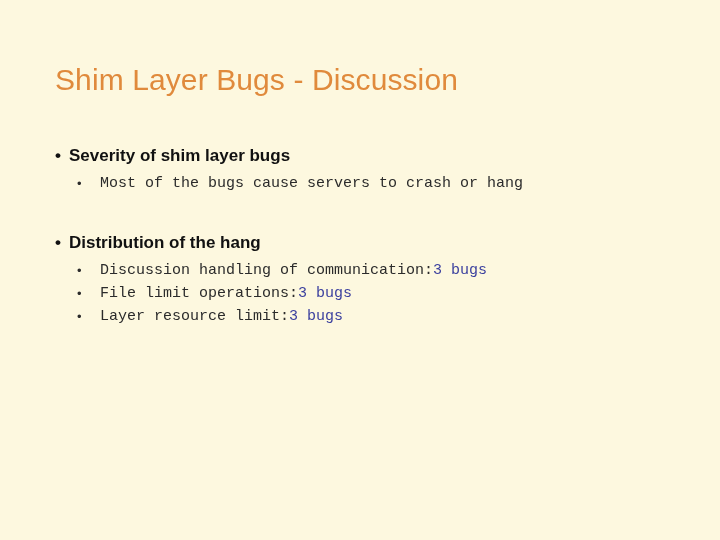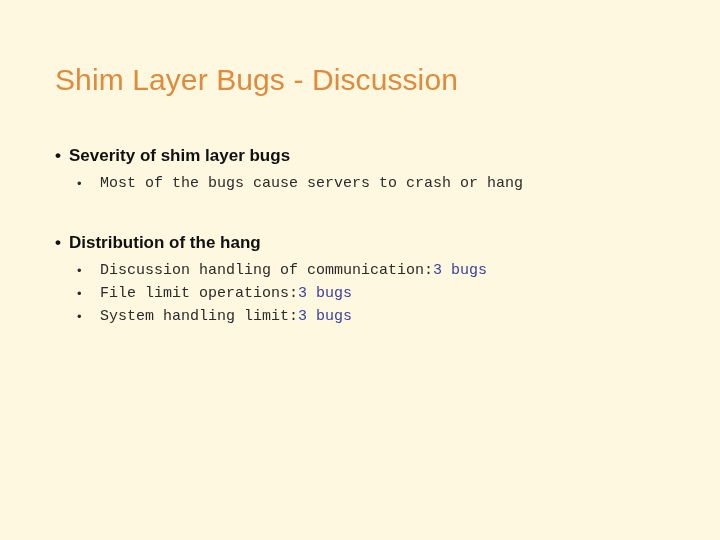--- a/index.html
+++ b/index.html
@@ -137,19 +137,19 @@
         <span class="txt">Discussion handling of communication: </span><span class="count">3 bugs</span>
       </div>
 
       <div class="lvl2">
         <span class="bullet">•</span>
         <span class="txt">File limit operations: </span><span class="count">3 bugs</span>
       </div>
 
       <div class="lvl2">
         <span class="bullet">•</span>
-        <span class="txt">System handling limit: </span><span class="count">3 bugs</span>
+        <span class="txt">Layer resource limit: </span><span class="count">3 bugs</span>
       </div>
 
     </div>
 
   </div>
 </div>
 
 </body></html>

